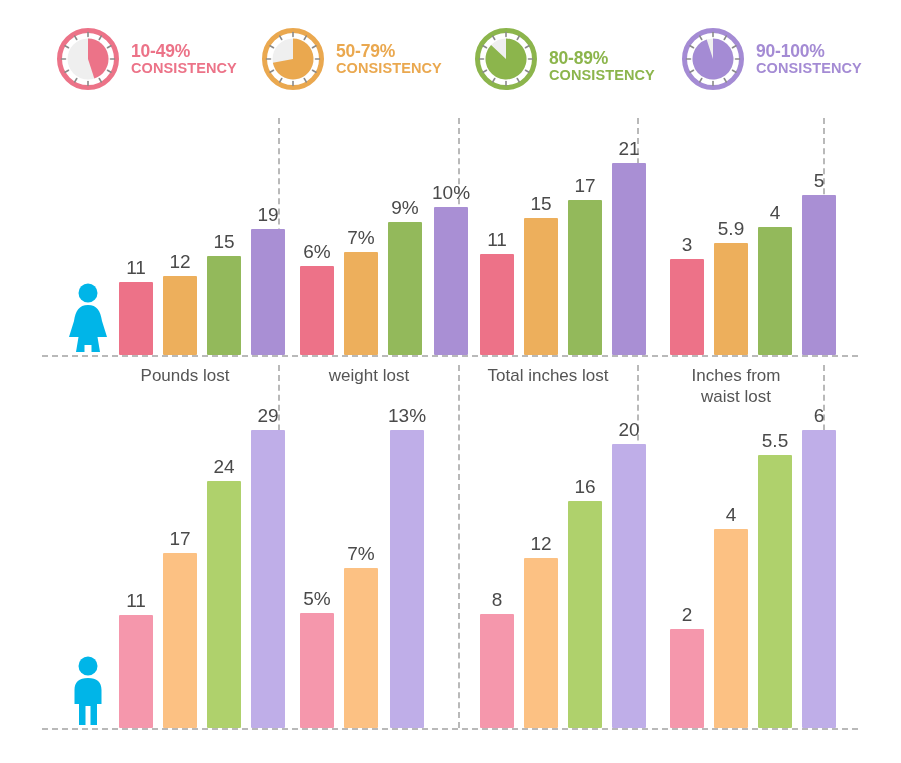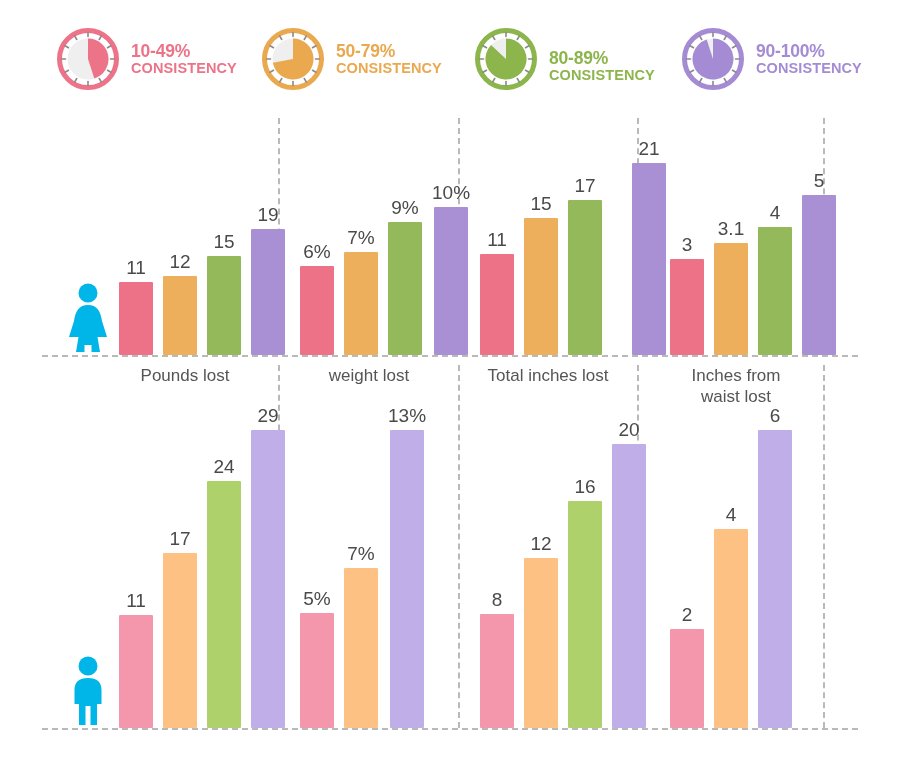--- a/index.html
+++ b/index.html
@@ -247,32 +247,32 @@
             <div class="bar" style="background: rgb(237, 114, 136); width: 34px; height: 101px;"></div>
           </div>
           <div class="bar-wrap" style="margin-right: 10px;">
             <div class="bar-value">15</div>
             <div class="bar" style="background: rgb(237, 175, 92); width: 34px; height: 137px;"></div>
           </div>
           <div class="bar-wrap" style="margin-right: 10px;">
             <div class="bar-value">17</div>
             <div class="bar" style="background: rgb(147, 185, 91); width: 34px; height: 155px;"></div>
           </div>
-          <div class="bar-wrap" style="margin-right: 0px; margin-left: 20px;">
+          <div class="bar-wrap" style="margin-right: 0px;">
             <div class="bar-value">21</div>
             <div class="bar" style="background: rgb(169, 143, 212); width: 34px; height: 192px;"></div>
           </div>
         </div>
         <div class="group" style="left: 670px; top: 11px; height: 226px;">
           <div class="bar-wrap" style="margin-right: 10px;">
             <div class="bar-value">3</div>
             <div class="bar" style="background: rgb(237, 114, 136); width: 34px; height: 96px;"></div>
           </div>
           <div class="bar-wrap" style="margin-right: 10px;">
-            <div class="bar-value">3.1</div>
+            <div class="bar-value">5.9</div>
             <div class="bar" style="background: rgb(237, 175, 92); width: 34px; height: 112px;"></div>
           </div>
           <div class="bar-wrap" style="margin-right: 10px;">
             <div class="bar-value">4</div>
             <div class="bar" style="background: rgb(147, 185, 91); width: 34px; height: 128px;"></div>
           </div>
           <div class="bar-wrap" style="margin-right: 0px;">
             <div class="bar-value">5</div>
             <div class="bar" style="background: rgb(169, 143, 212); width: 34px; height: 160px;"></div>
           </div>
@@ -329,20 +329,24 @@
         </div>
         <div class="group" style="left: 670px; top: 278px; height: 332px;">
           <div class="bar-wrap" style="margin-right: 10px;">
             <div class="bar-value">2</div>
             <div class="bar" style="background: rgb(245, 151, 172); width: 34px; height: 99px;"></div>
           </div>
           <div class="bar-wrap" style="margin-right: 10px;">
             <div class="bar-value">4</div>
             <div class="bar" style="background: rgb(252, 193, 131); width: 34px; height: 199px;"></div>
           </div>
+          <div class="bar-wrap" style="margin-right: 10px;">
+            <div class="bar-value">5.5</div>
+            <div class="bar" style="background: rgb(175, 209, 108); width: 34px; height: 273px;"></div>
+          </div>
           <div class="bar-wrap" style="margin-right: 0px;">
             <div class="bar-value">6</div>
             <div class="bar" style="background: rgb(191, 174, 232); width: 34px; height: 298px;"></div>
           </div>
         </div>
       </div>
     <div id="labels-host">
         <div class="group-label" style="left: 90px; top: 247px; width: 190px;">
           <div>Pounds lost</div>
         </div>

